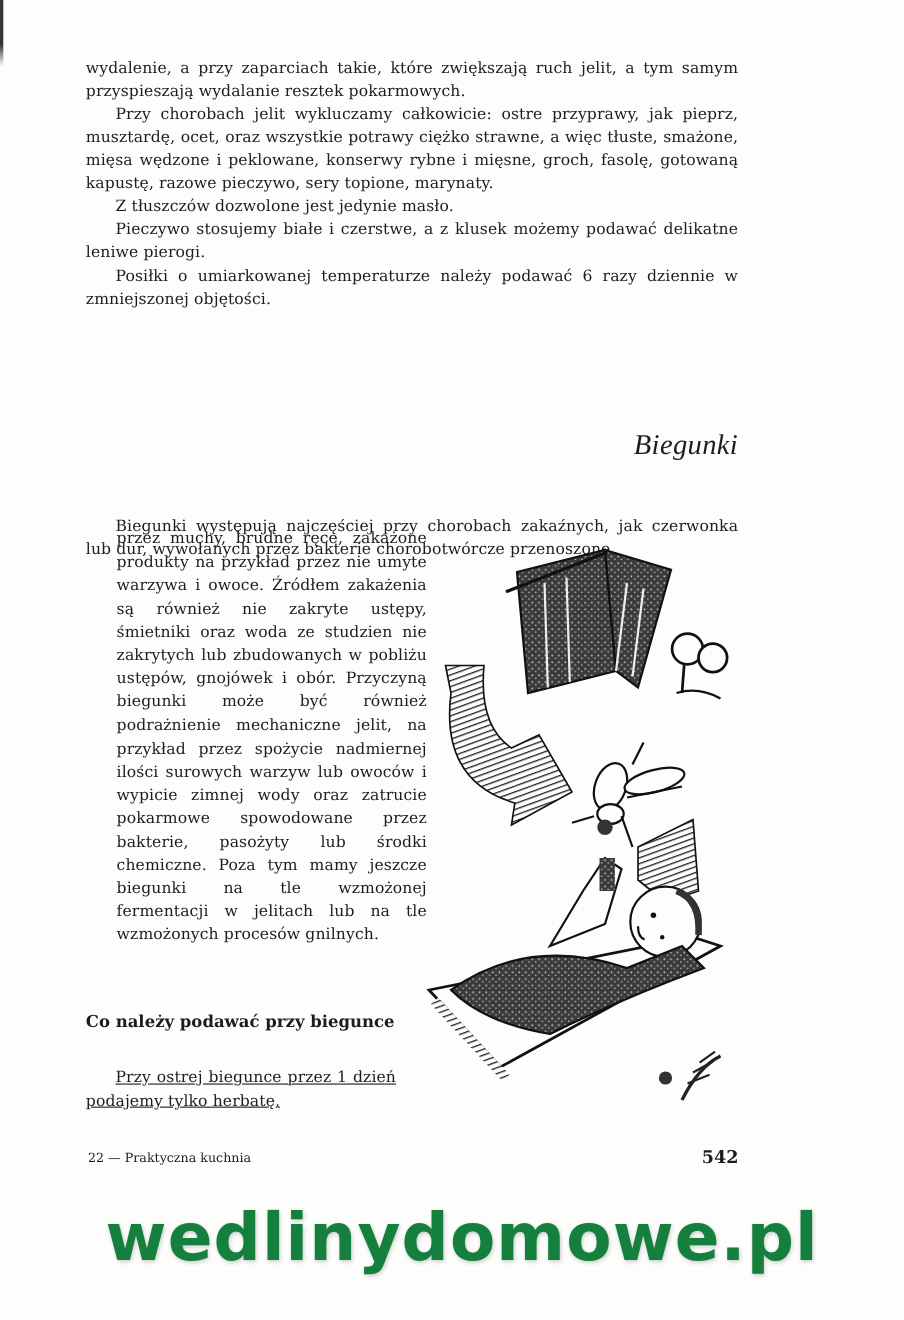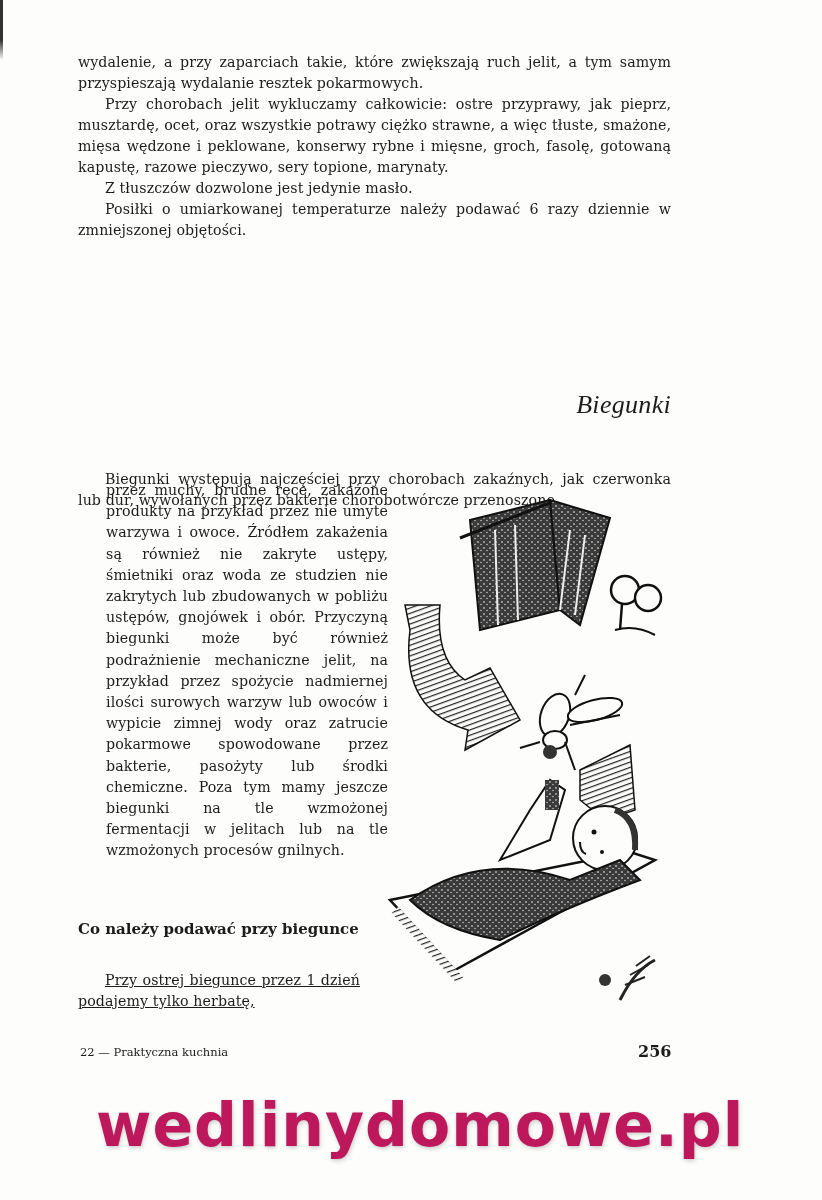--- a/index.html
+++ b/index.html
@@ -38,35 +38,36 @@
     position: absolute; left: 80px; top: 1045px; font-size: 11.5px;
     font-weight: normal; font-family: "DejaVu Serif", serif;
   }
   .footer-right {
     position: absolute; left: 638px; top: 1042px; font-size: 16px;
     font-weight: bold; font-family: "DejaVu Serif", serif;
   }
   .watermark {
     position: absolute; left: 96px; top: 1090px; width: 650px;
     font-family: "DejaVu Sans", sans-serif; font-weight: bold;
-    font-size: 60px; letter-spacing: 1px; color: #be185d;
+    font-size: 60px; letter-spacing: 1px; color: #15803d;
     text-shadow: 1px 2px 4px rgba(0,0,0,0.18), 0 0 2px rgba(0,0,0,0.08);
   }
   .illustration { position: absolute; left: 380px; top: 480px; width: 300px; height: 540px; }
   .illustration svg { width: 300px; height: 540px; }
 </style>
 </head>
 <body>
 
 <div class="scan-edge"></div>
 
 <div class="page">
   <p class="p noindent">wydalenie, a przy zaparciach takie, które zwiększają ruch jelit, a tym samym przyspieszają wydalanie resztek pokarmowych.</p>
   <p class="p">Przy chorobach jelit wykluczamy całkowicie: ostre przyprawy, jak pieprz, musztardę, ocet, oraz wszystkie potrawy ciężko strawne, a więc tłuste, smażone, mięsa wędzone i peklowane, konserwy rybne i mięsne, groch, fasolę, gotowaną kapustę, razowe pieczywo, sery topione, marynaty.</p>
   <p class="p">Z tłuszczów dozwolone jest jedynie masło.</p>
+  <p class="p">Pieczywo stosujemy białe i czerstwe, a z klusek możemy podawać delikatne leniwe pierogi.</p>
   <p class="p">Posiłki o umiarkowanej temperaturze należy podawać 6 razy dziennie w zmniejszonej objętości.</p>
 </div>
 
 <div class="title">Biegunki</div>
 
 <div class="intro">
   <p class="p">Biegunki występują najczęściej przy chorobach zakaźnych, jak czerwonka lub dur, wywołanych przez bakterie chorobotwórcze przenoszone</p>
 </div>
 
 <div class="col">
@@ -140,15 +141,15 @@
 
     <g>
       <circle cx="225" cy="500" r="6" fill="#333"></circle>
       <path d="M240,520 q15,-30 35,-40" fill="none" stroke="#222" stroke-width="3"></path>
       <path d="M245,505 l20,-8 M250,495 l18,-10 M256,486 l14,-10" stroke="#222" stroke-width="2"></path>
     </g>
   </svg>
 </div>
 
 <div class="footer-left">22 — Praktyczna kuchnia</div>
-<div class="footer-right">256</div>
+<div class="footer-right">542</div>
 
 <div class="watermark">wedlinydomowe.pl</div>
 
 </body></html>

